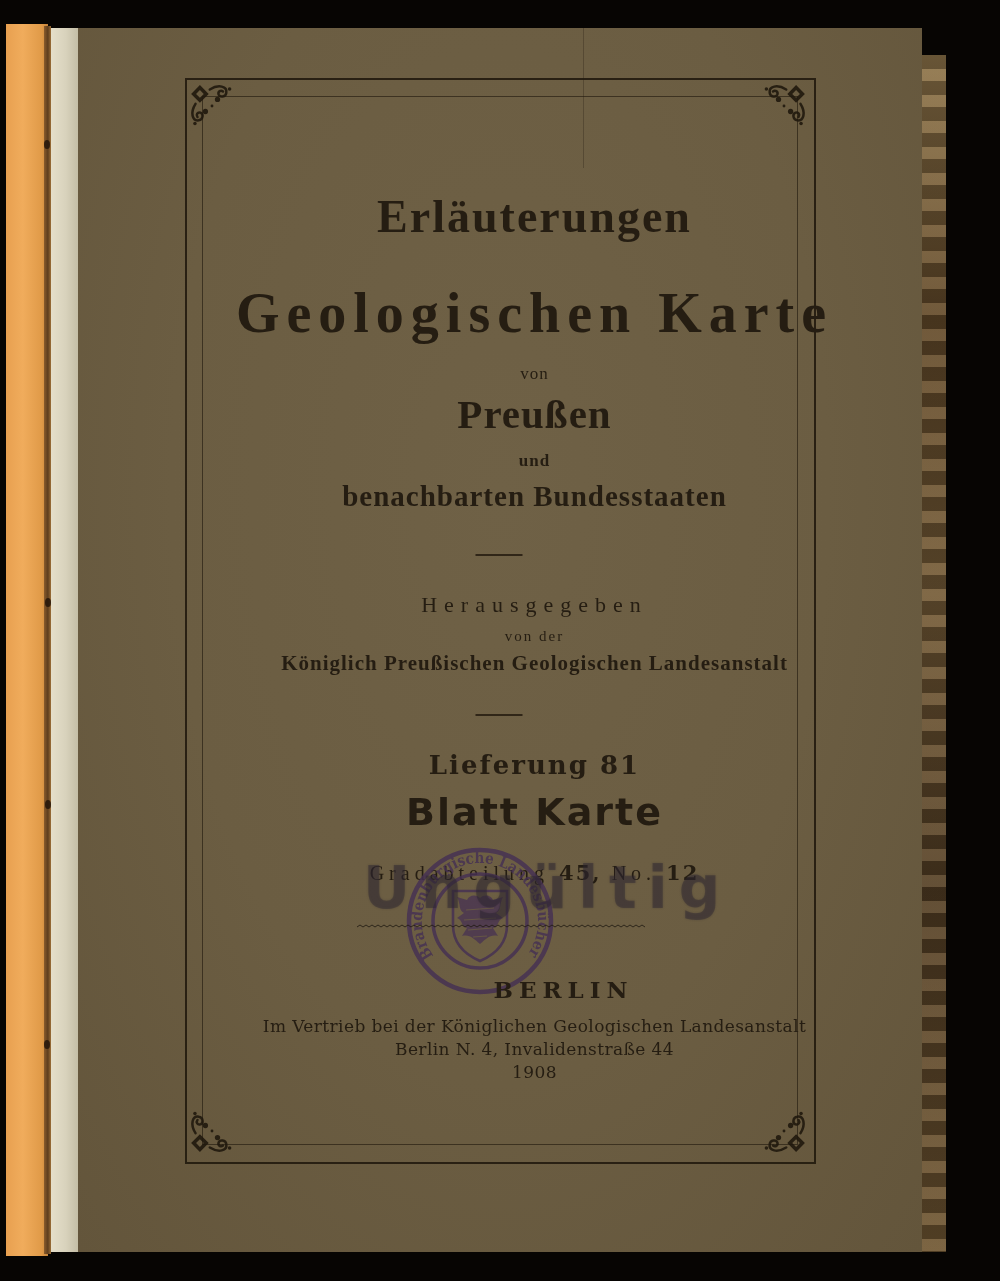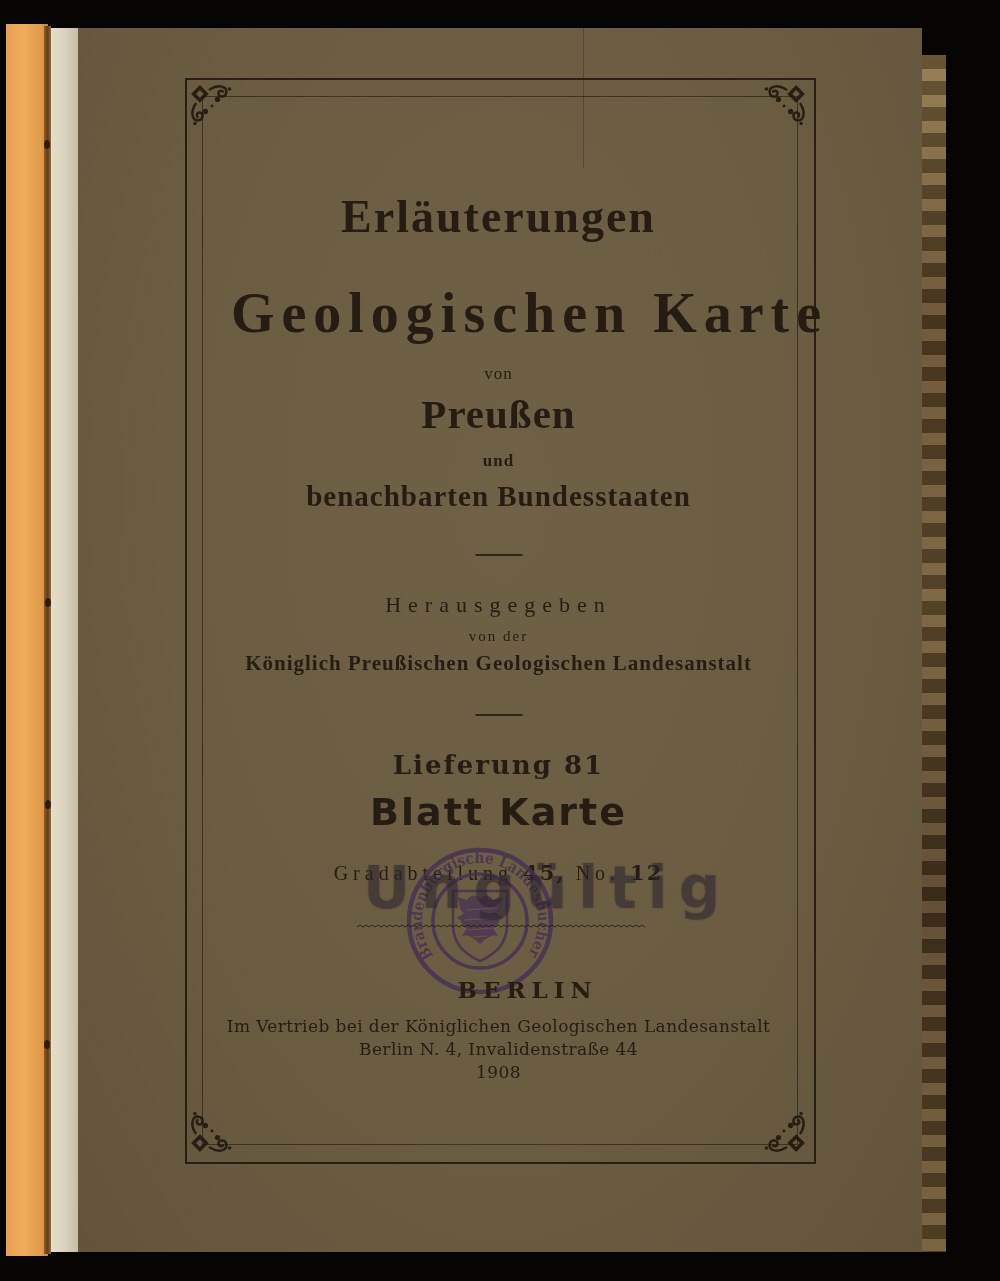--- a/index.html
+++ b/index.html
@@ -23,24 +23,24 @@
   .fold{position:absolute;left:505px;top:0;width:1px;height:140px;background:rgba(20,12,4,.25);}
   
   .frame-outer{position:absolute;left:107px;top:50px;width:627px;height:1082px;
     border:2px solid rgba(32,24,13,.88);}
   .frame-inner{position:absolute;left:124px;top:68px;width:594px;height:1047px;
     border:1px solid rgba(32,24,13,.62);}
   .orn{position:absolute;width:44px;height:44px;color:rgba(32,24,13,.9);}
   .orn.tr{transform:scaleX(-1);} .orn.bl{transform:scaleY(-1);} .orn.br{transform:scale(-1,-1);}
   
   .content{position:absolute;left:107px;top:50px;width:627px;height:1082px;}
-  .line{position:absolute;left:0;width:100%;text-align:center;white-space:nowrap;}
+  .line{position:absolute;left:0;width:100%;text-align:center;white-space:nowrap;padding-left:36px;}
   .t-main   {font:700 46px "Liberation Serif",serif;letter-spacing:2px;}
   .t-zur    {font:400 19px "Liberation Serif",serif;letter-spacing:1px;}
-  .t-geo    {font:700 56px "Liberation Serif",serif;letter-spacing:7px;margin-left:31px;}
+  .t-geo    {font:700 56px "Liberation Serif",serif;letter-spacing:7px;}
   .t-small  {font:400 17px "Liberation Serif",serif;letter-spacing:1px;}
   .t-preuss {font:700 41px "Liberation Serif",serif;letter-spacing:1px;}
   .t-bench  {font:700 29px "Liberation Serif",serif;letter-spacing:1px;}
   .t-herau  {font:400 22px "Liberation Serif",serif;letter-spacing:7px;}
   .t-vonder {font:400 15px "Liberation Serif",serif;letter-spacing:2px;}
   .t-konig  {font:700 21px "Liberation Serif",serif;letter-spacing:1px;}
   .t-lief   {font:700 26px "DejaVu Serif",serif;letter-spacing:2px;}
   .t-blatt  {font:700 38px "DejaVu Sans",sans-serif;letter-spacing:2px;}
   .t-grad   {font:400 20px "Liberation Serif",serif;letter-spacing:5px;}
   .t-grad b {font:700 21px "DejaVu Serif",serif;letter-spacing:2px;}

